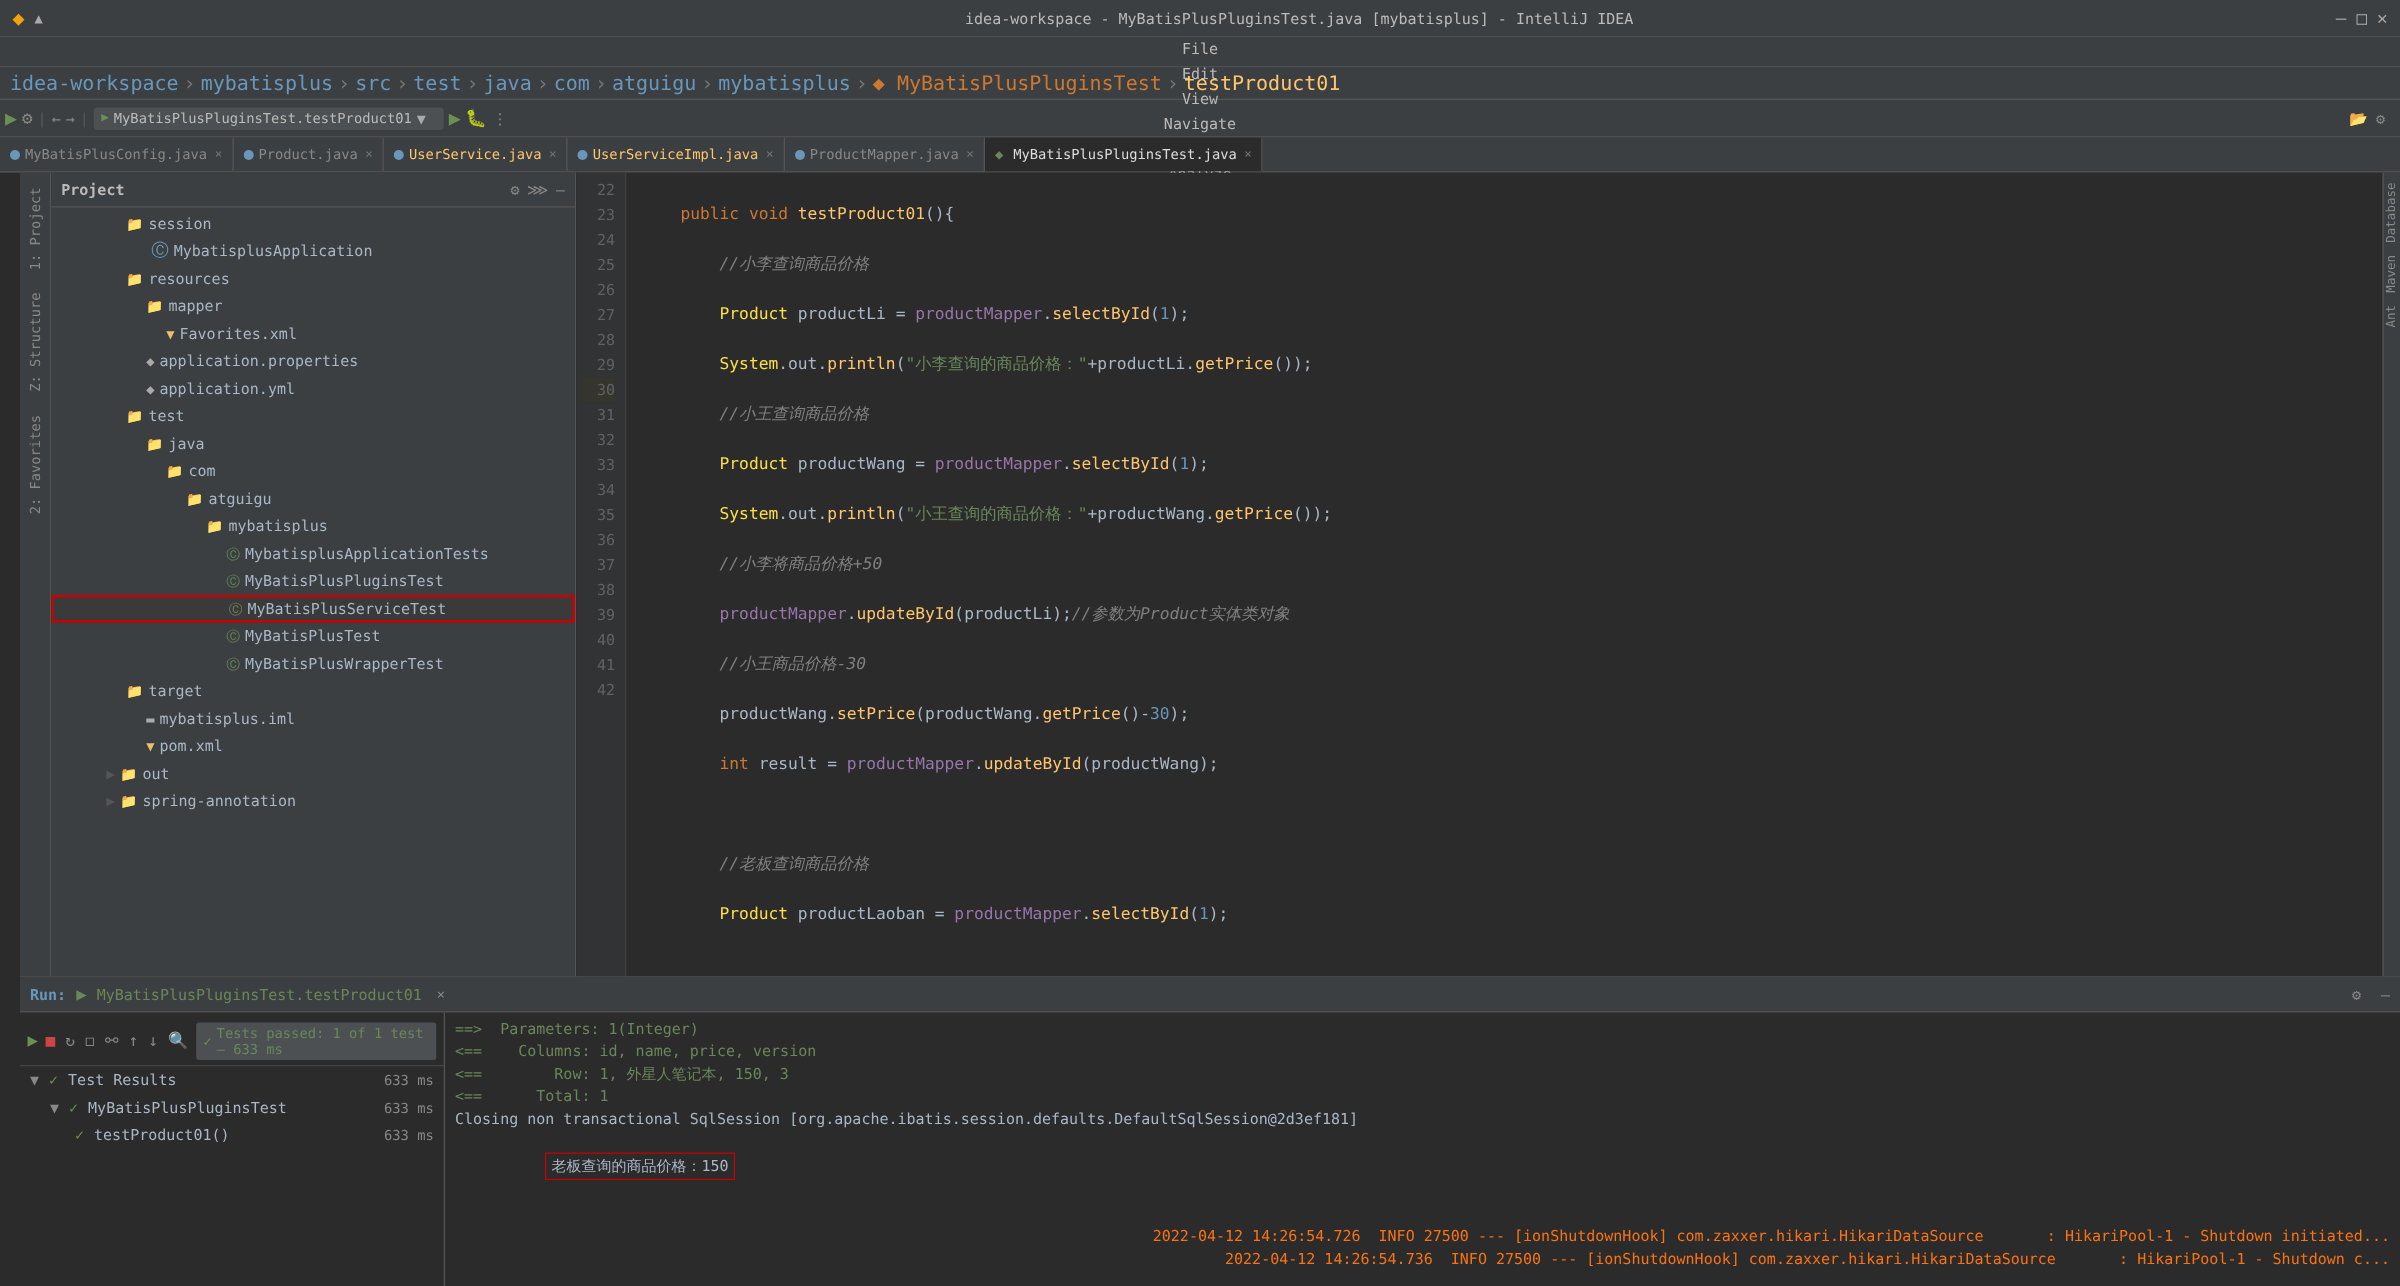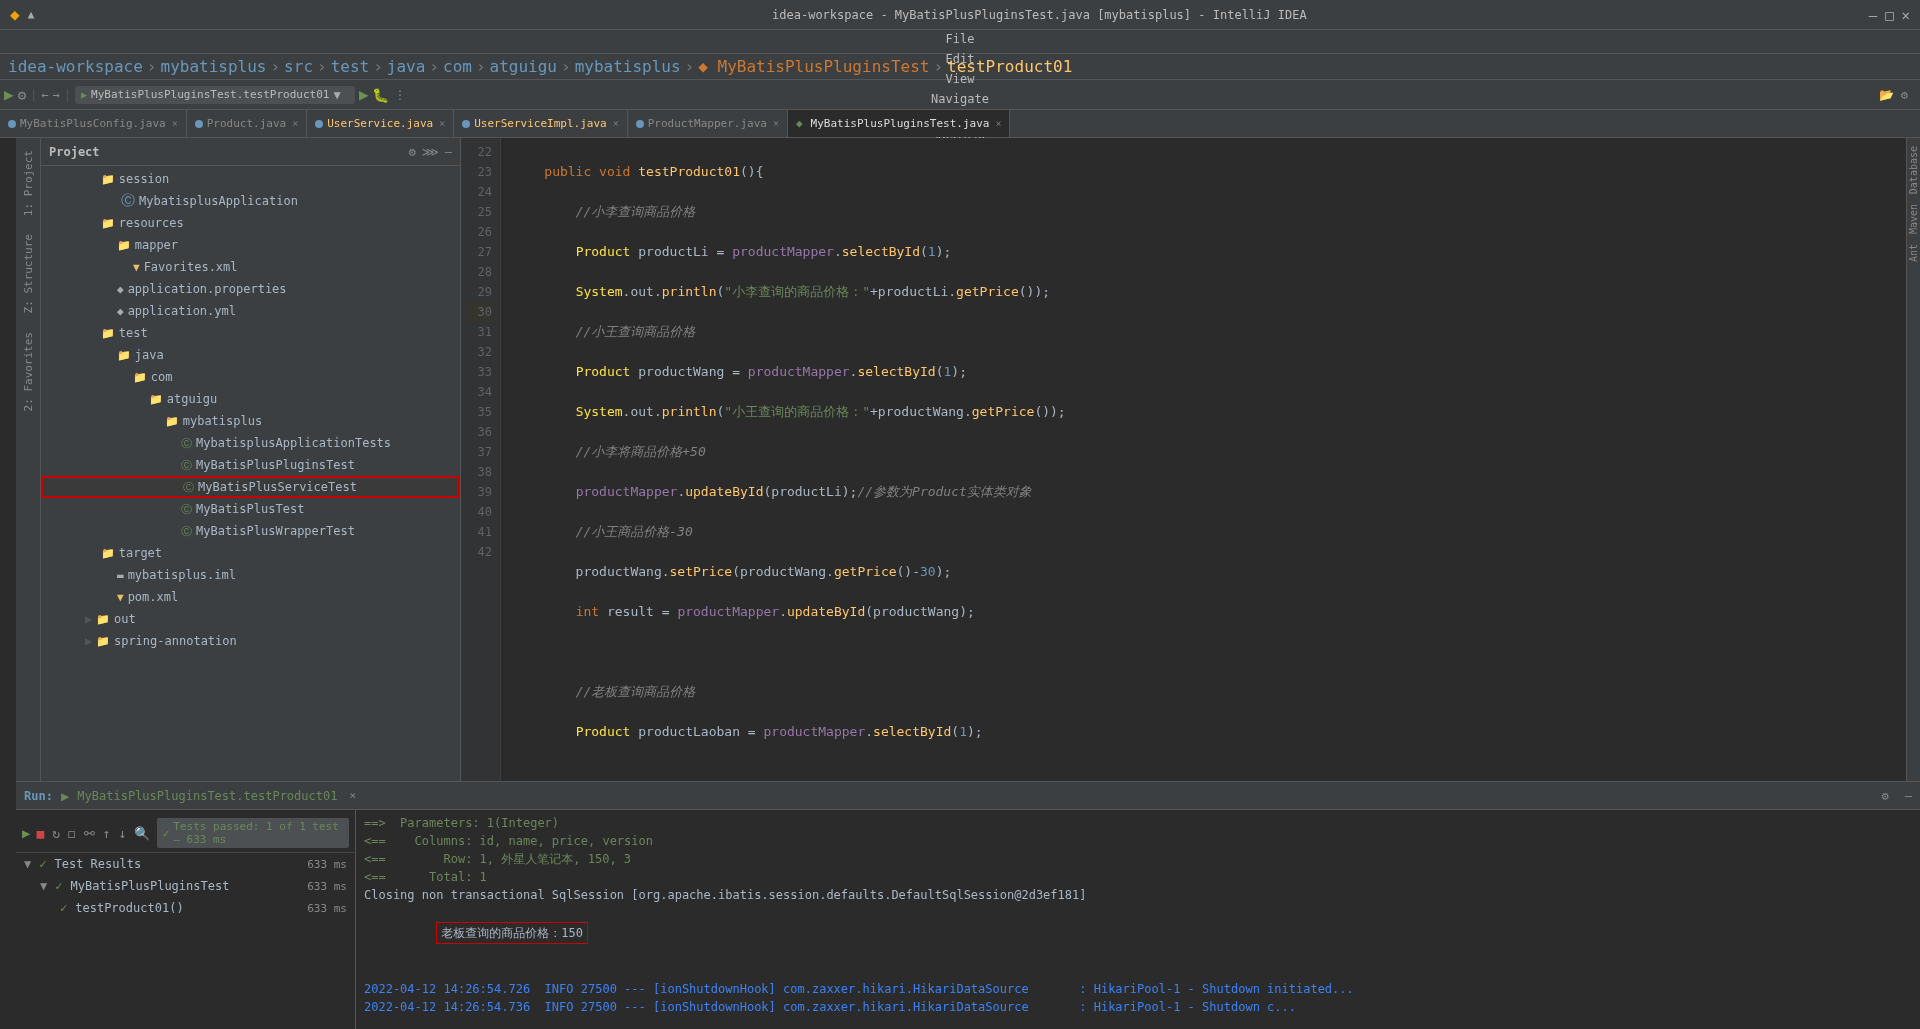--- a/index.html
+++ b/index.html
@@ -239,21 +239,21 @@
       flex: 1;
       overflow: auto;
       padding: 4px 8px;
       font-size: 12px;
       line-height: 18px;
       background: #2b2b2b;
       color: #a9b7c6;
     }
     .output-line { white-space: pre; }
     .output-green { color: #6a8759; }
-    .output-gray { color: #3b82f6; }
+    .output-gray { color: #f97316; text-align: right; }
 
     
     #left-tabs {
       width: 25px;
       background: #3c3f41;
       border-right: 1px solid #555;
       display: flex;
       flex-direction: column;
       align-items: center;
       padding-top: 4px;

